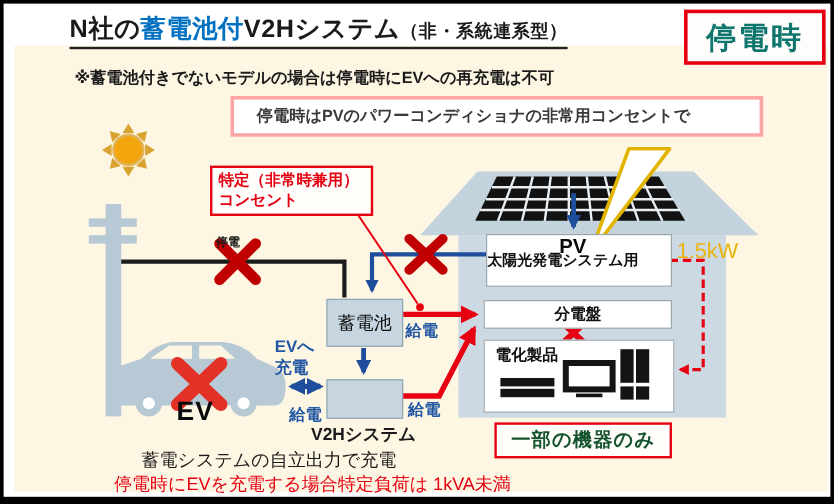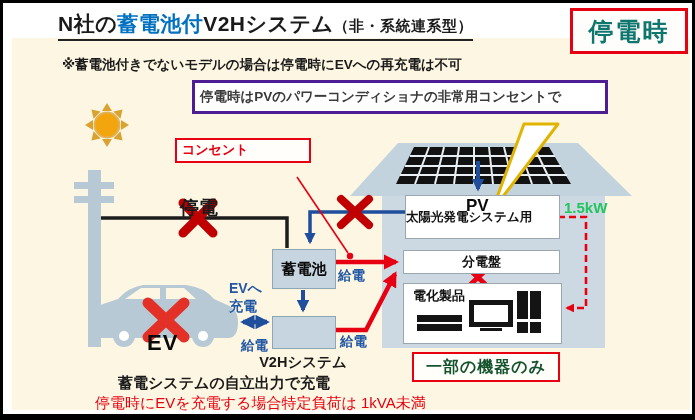--- a/index.html
+++ b/index.html
@@ -17,54 +17,54 @@
   }
   .title .blue{color:#0070c0;text-align:right;}
   .title .paren{font-size:15px;}
   .badge{
     left:570px;top:8px;width:112px;height:40px;border:3px solid #e60012;background:#fffdfb;
     color:#0f766e;font-weight:bold;font-size:25px;display:flex;align-items:center;justify-content:center;
     letter-spacing:2px;
   }
   .note{left:62px;top:44px;font-size:13.5px;font-weight:bold;color:#1a1a1a;white-space:nowrap;margin-top:12px;}
   .callout{
-    left:192px;top:80px;width:400px;border:3px solid #4c1d95;background:#ffffff;
-    padding:4px 5px;font-size:13.5px;font-weight:bold;color:#3a3a3a;line-height:1.45;
+    left:192px;top:80px;width:400px;border:3px solid #fca5a5;background:#ffffff;
+    padding:4px 19px;font-size:13.5px;font-weight:bold;color:#3a3a3a;line-height:1.45;
     z-index:2;white-space:nowrap;
   }
   svg.overlay{position:absolute;left:0;top:0;z-index:3;}
   .z4{z-index:4;}
   .outlet-label{
     left:175px;top:138px;width:122px;border:2px solid #e60012;background:#fffefb;
     color:#e60012;font-weight:bold;font-size:13px;line-height:1.3;padding:2px 5px;white-space:nowrap;
   }
-  .teiden{left:180px;top:195px;font-size:19px;font-weight:bold;color:#1a1a1a;}
+  .teiden{left:180px;top:195px;font-size:10px;font-weight:bold;color:#1a1a1a;}
   .pv{left:466px;top:196px;font-size:17px;font-weight:bold;color:#0a0a0a;}
   .wbox{background:#ffffff;border:1px solid #9aa7ae;color:#111;font-weight:bold;}
   .pcbox{left:405px;top:195px;width:153px;height:42px;font-size:12.5px;line-height:1.5;
     display:flex;flex-direction:row;align-items:center;justify-content:flex-start;white-space:nowrap;}
-  .kw{left:564px;top:199px;font-size:15px;font-weight:bold;color:#22c55e;}
+  .kw{left:564px;top:199px;font-size:18px;font-weight:normal;color:#eab308;}
   .bunden{left:403px;top:250px;width:155px;height:22px;font-size:13px;
     display:flex;align-items:center;justify-content:center;}
   .denka{left:403px;top:283px;width:157px;height:59px;}
   .denka .lbl{position:absolute;left:9px;top:3px;font-size:13px;font-weight:bold;color:#111;}
   .partial{
     left:412px;top:352px;width:144px;height:26px;border:2px solid #e60012;background:#fffefb;
     color:#14532d;font-weight:bold;font-size:16px;display:flex;align-items:center;justify-content:center;
     letter-spacing:1px;
   }
   .gbox{background:#c6d5df;border:1px solid #8fa6b4;}
-  .battery{left:272px;top:249px;width:62px;height:38px;font-size:15px;font-weight:bold;color:#0a0a0a;
+  .battery{left:272px;top:249px;width:62px;height:38px;font-size:15px;font-weight:normal;color:#0a0a0a;
     display:flex;align-items:center;justify-content:center;}
   .v2hbox{left:272px;top:316px;width:62px;height:31px;}
   .v2hlabel{left:248px;top:353px;width:110px;text-align:center;font-size:14.5px;font-weight:bold;color:#1a1a1a;}
   .feed{font-size:13.5px;font-weight:bold;color:#2157a4;}
   .evcharge{left:229px;top:280px;font-size:14px;font-weight:bold;color:#2157a4;line-height:1.25;}
   .ev{left:147px;top:330px;font-size:22px;font-weight:bold;color:#0a0a0a;letter-spacing:1px;}
-  .bnote1{left:118px;top:374px;font-size:15px;font-weight:bold;color:#1a1a1a;white-space:nowrap;}
+  .bnote1{left:118px;top:374px;font-size:15px;font-weight:normal;color:#1a1a1a;white-space:nowrap;}
   .bnote2{left:95px;top:394px;font-size:15px;font-weight:normal;color:#e60012;white-space:nowrap;}
 </style>
 </head>
 <body>
 
 <div class="page"></div>
 <div class="cream"></div>
 
 <div class="abs title">
   <span>N社の</span><span class="blue">蓄電池付</span><span>V2Hシステム</span><span class="paren">（非・系統連系型）</span>
@@ -160,20 +160,21 @@
 
   <g stroke="#c00000" stroke-linecap="round">
     <path d="M183,203 L213,233 M213,203 L183,233" stroke-width="9"></path>
     <path d="M341,199 L369,225 M369,199 L341,225" stroke-width="8"></path>
   </g>
   <path d="M148,303 L184,337 M184,303 L148,337" stroke="#e33127" stroke-width="11" stroke-linecap="round"></path>
   <path d="M471,271 L485,284 M485,271 L471,284" stroke="#e60012" stroke-width="5" stroke-linecap="round"></path>
 </svg>
 
 <div class="abs outlet-label z4">
+  <div>特定（非常時兼用）</div>
   <div>コンセント</div>
 </div>
 <div class="abs teiden z4">停電</div>
 
 <div class="abs wbox pcbox z4">
   <div>太陽光発電システム用</div>
 </div>
 <div class="abs pv z4">PV</div>
 <div class="abs kw z4">1.5kW</div>
 

